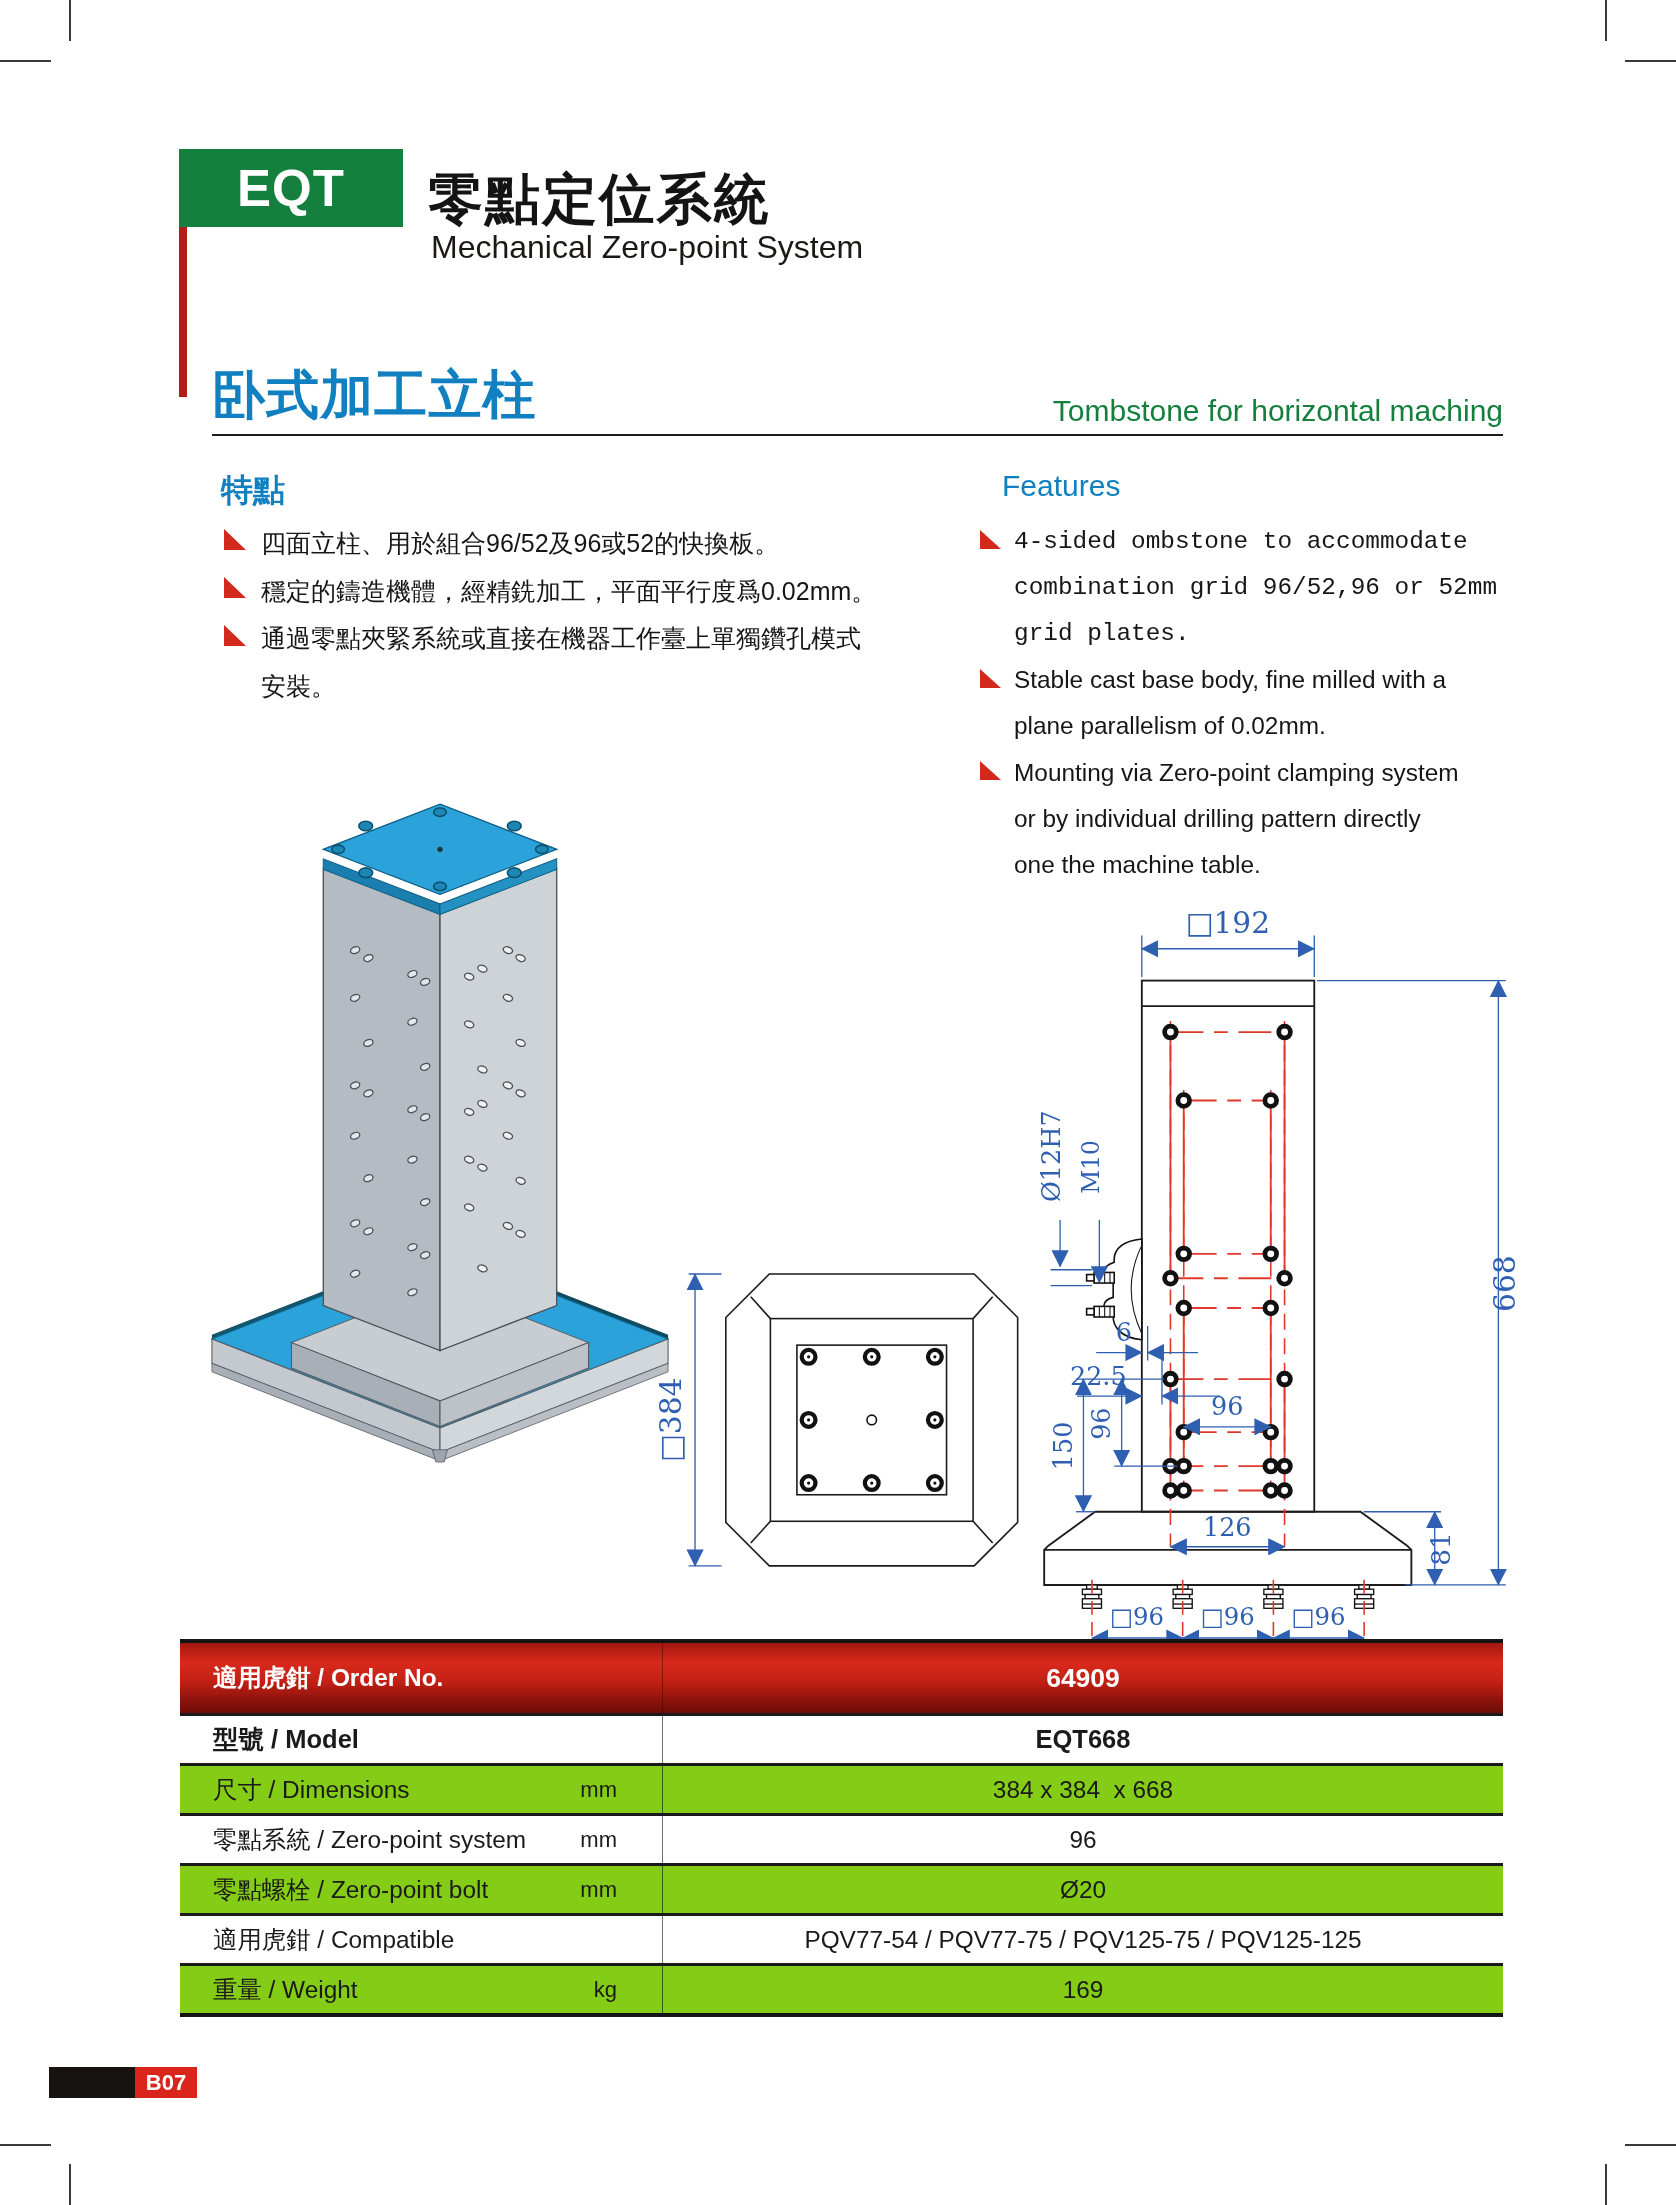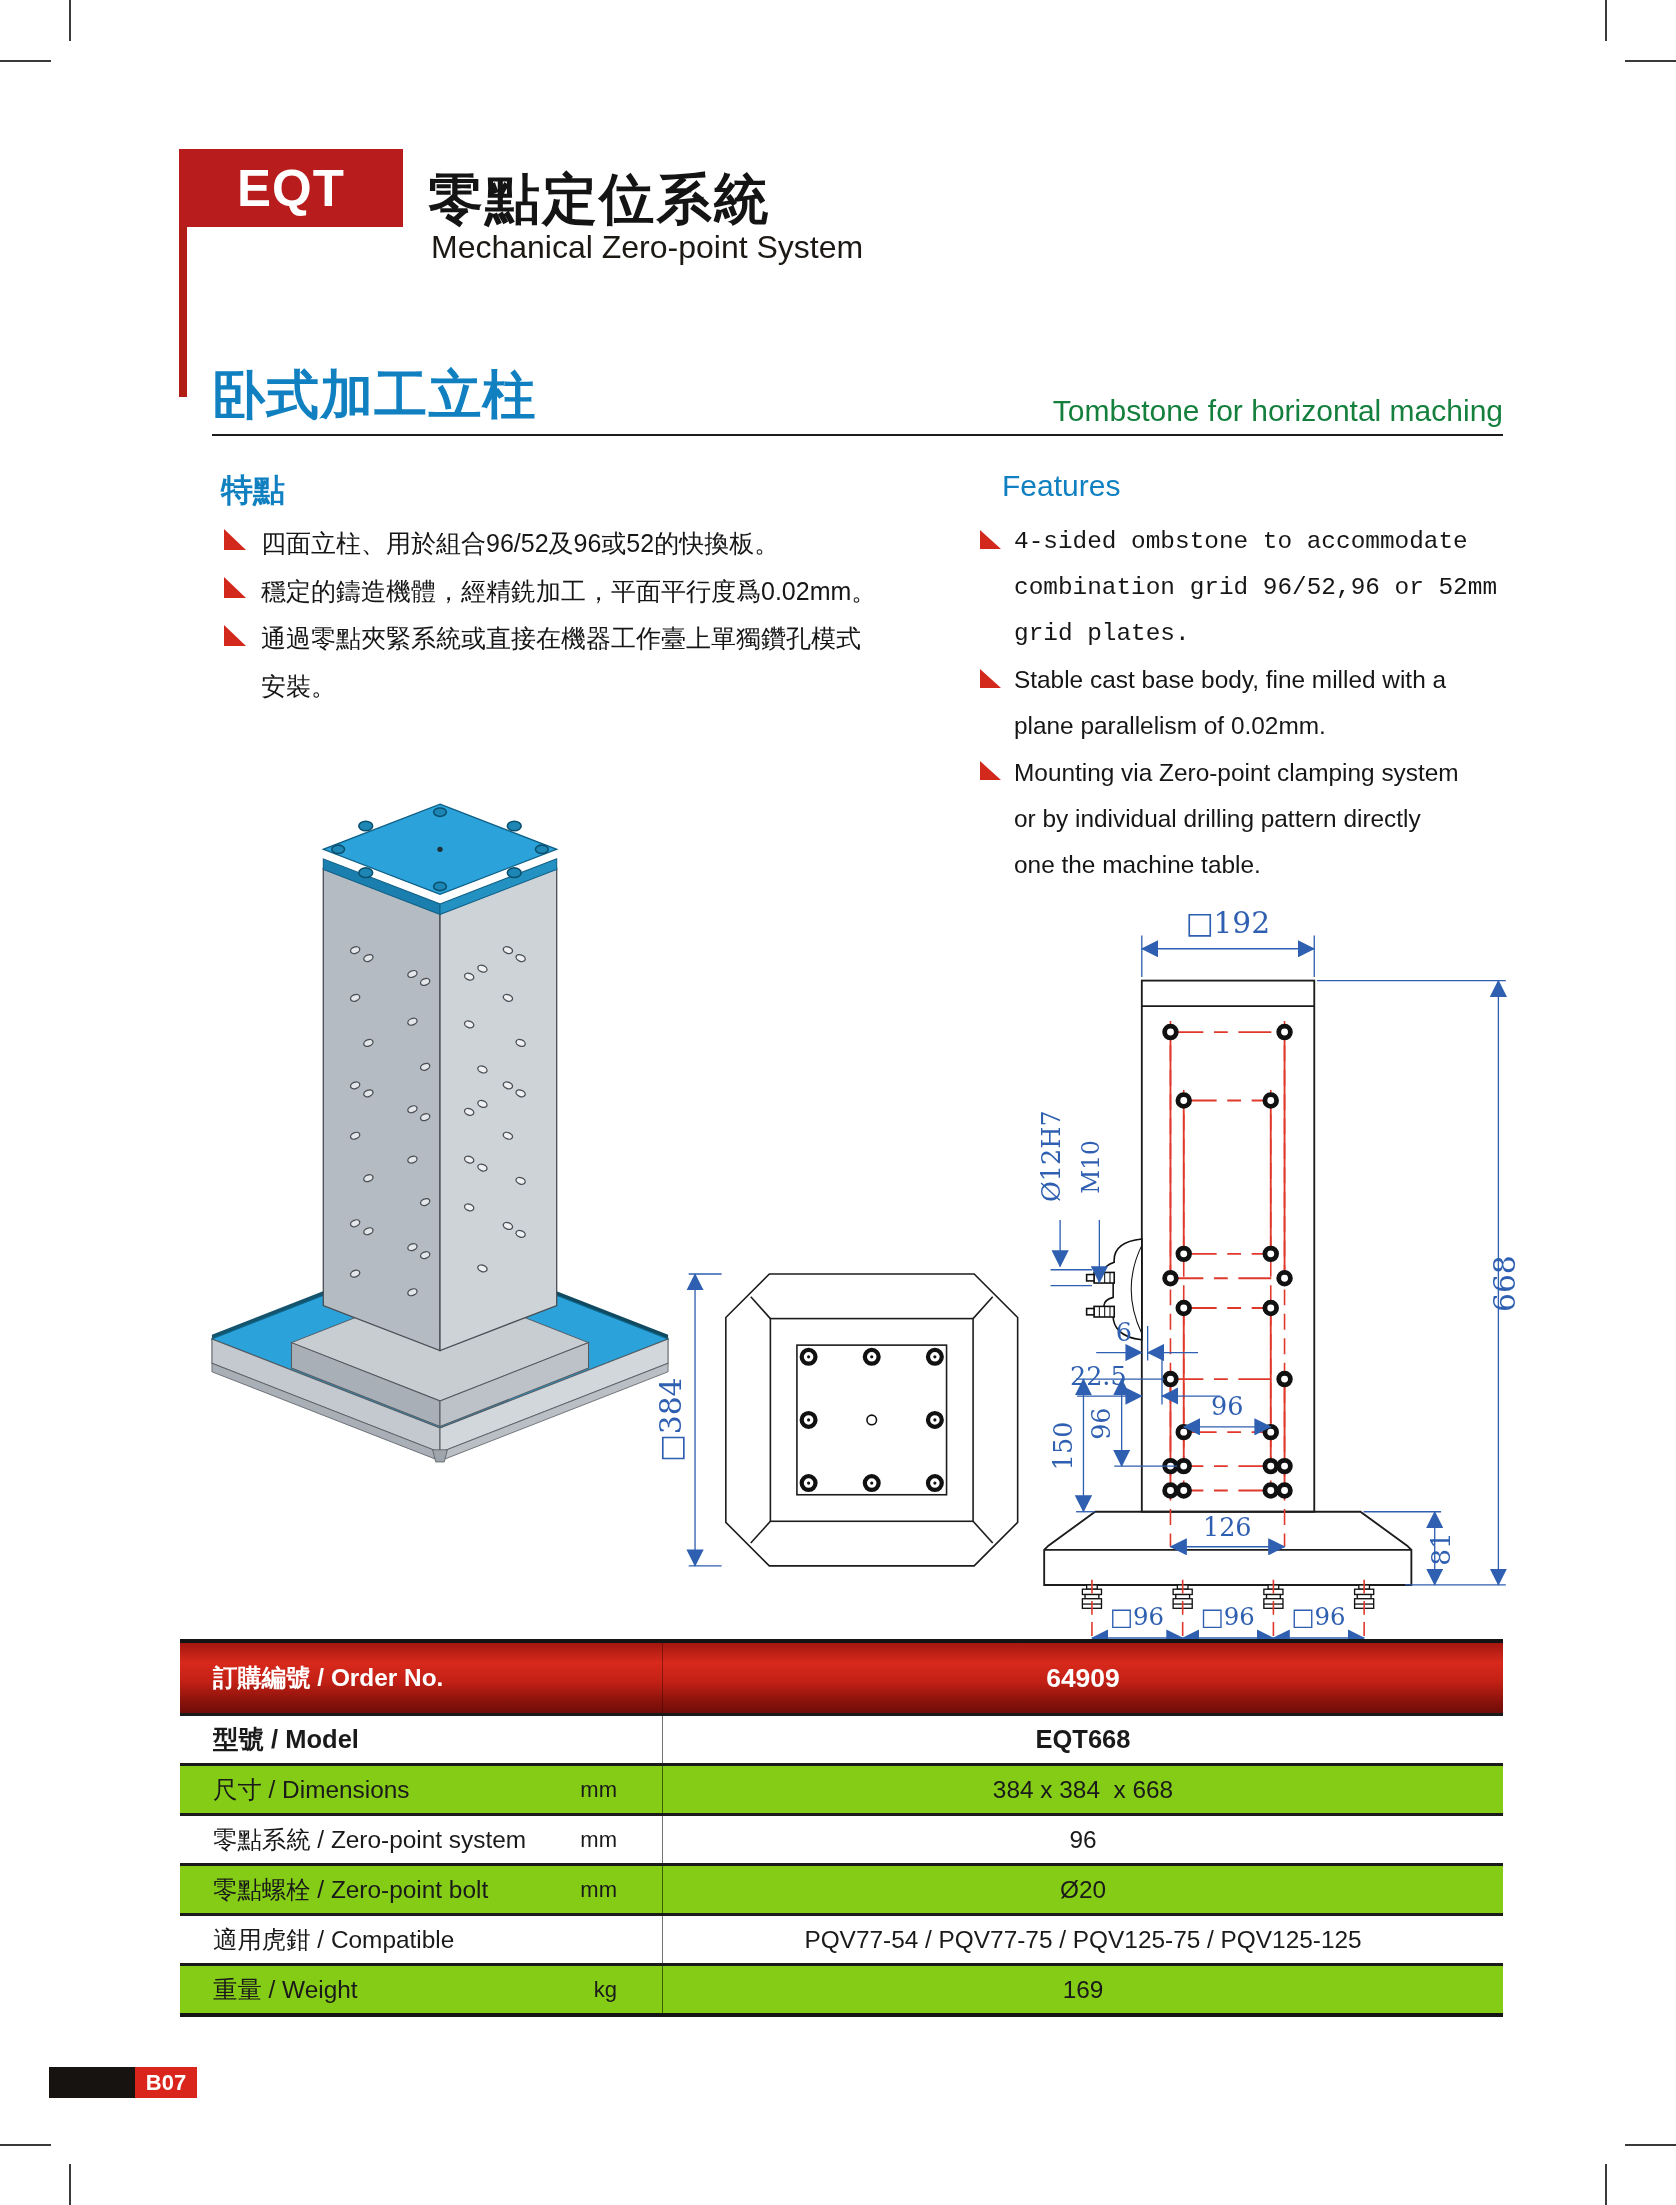--- a/index.html
+++ b/index.html
@@ -4,21 +4,21 @@
 <style>
   html,body{margin:0;padding:0;background:#ffffff;}
   .page{position:relative;width:1676px;height:2205px;background:#fff;overflow:hidden;
         font-family:"Liberation Sans","DejaVu Sans",sans-serif;color:#1a1a1a;}
   .abs{position:absolute;}
 
   
   .cm{position:absolute;background:#3a3a3a;}
 
   
-  .eqt-box{position:absolute;left:179px;top:149px;width:224px;height:78px;background:#b91c1c;
+  .eqt-box{position:absolute;left:179px;top:149px;width:224px;height:78px;background:#15803d;
            display:flex;align-items:center;justify-content:center;}
   .eqt-box span{color:#fff;font-size:51px;font-weight:bold;letter-spacing:1.1px;}
   .eqt-strip{position:absolute;left:179px;top:149px;width:8px;height:248px;background:#b01e16;}
   .title-zh{position:absolute;left:428px;top:163px;font-size:55px;font-weight:bold;color:#141414;letter-spacing:2.1px;white-space:nowrap;}
   .title-en{position:absolute;left:431px;top:229px;font-size:32px;color:#1c1814;white-space:nowrap;}
 
   .sec-zh{position:absolute;left:212px;top:360px;font-size:53px;font-weight:bold;color:#1080c1;letter-spacing:1.1px;white-space:nowrap;}
   .sec-en{position:absolute;right:173px;top:394px;font-size:30px;color:#15803d;white-space:nowrap;}
   .sec-rule{position:absolute;left:212px;top:434px;width:1291px;height:1.6px;background:#1c1c1c;}
 
@@ -399,21 +399,21 @@
     <text class="dim" x="2313" y="2668" font-size="48" text-anchor="middle">96</text>
     <text class="dim" x="2313" y="2896" font-size="48" text-anchor="middle">126</text>
     <text class="dim" x="2143" y="3064" font-size="46" text-anchor="middle">□96</text>
     <text class="dim" x="2314" y="3064" font-size="46" text-anchor="middle">□96</text>
     <text class="dim" x="2485" y="3064" font-size="46" text-anchor="middle">□96</text>
   </svg>
 
   <div class="spec-table">
     <div class="t-row t-header">
       <div class="t-label">
-          <span>訂購編號 / Order No.</span>
+          <span>適用虎鉗 / Order No.</span>
           <span class="t-unit"></span>
         </div>
       <div class="t-value">64909</div>
     </div>
     <div class="t-row t-body t-bold">
       <div class="t-label">
           <span>型號 / Model</span>
           <span class="t-unit"></span>
         </div>
       <div class="t-value">EQT668</div>

